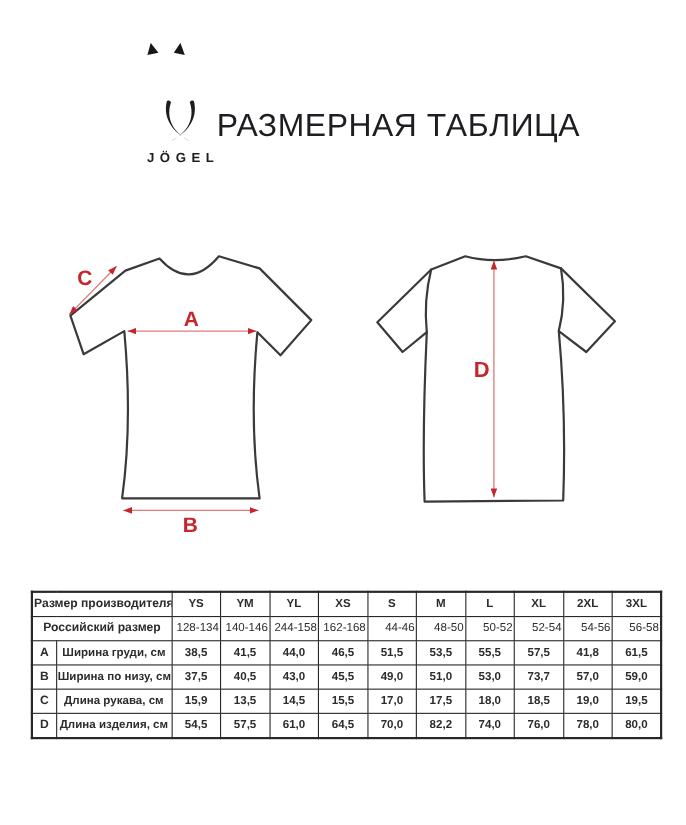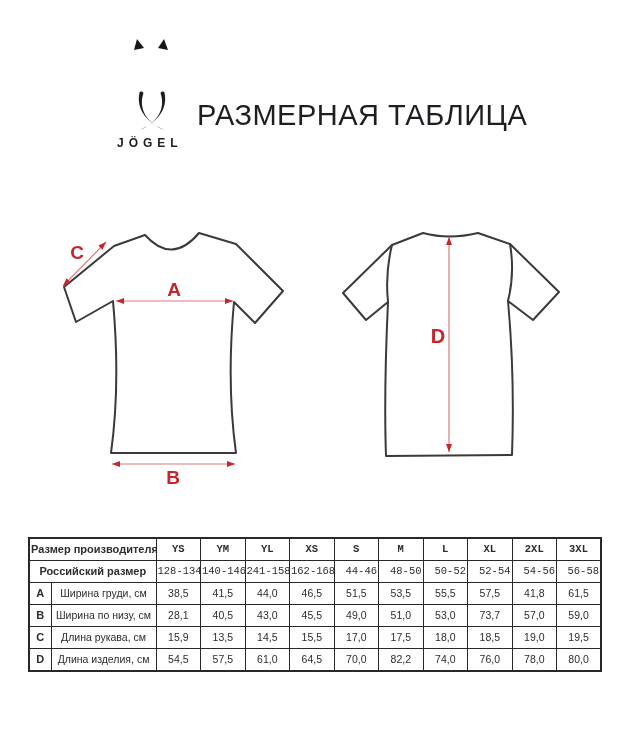--- a/index.html
+++ b/index.html
@@ -1,43 +1,43 @@
 <!DOCTYPE html>
 <html><head>
 <meta charset="utf-8">
 <style>
   html,body{margin:0;padding:0;background:#fff;}
   .page{position:relative;width:624px;height:750px;background:#fff;overflow:hidden;
         font-family:"Liberation Sans",sans-serif;}
   
   .crop-marks{position:absolute;left:133px;top:39px;}
-  .logo{position:absolute;left:112px;top:90px;width:80px;text-align:left;}
+  .logo{position:absolute;left:124px;top:90px;width:80px;text-align:center;}
   .logo-mark{display:block;margin:0 auto;}
   .brand-name{margin-top:2px;font-size:12px;font-weight:700;letter-spacing:5px;
               padding-left:5px;color:#1d1d21;}
   .page-title{position:absolute;left:197px;top:99px;margin:0;font-size:29px;font-weight:400;
               letter-spacing:.5px;color:#1e1e22;white-space:nowrap;}
   
   .diagram{position:absolute;left:40px;top:215px;}
   .shirt{fill:#ffffff;stroke:#3a3a3c;stroke-width:2;stroke-linejoin:round;}
   .seam{fill:none;stroke:#3a3a3c;stroke-width:2;stroke-linecap:round;}
   .dim-line{stroke:#dd7b7b;stroke-width:1.2;}
   .dim-label{font-family:"Liberation Sans",sans-serif;font-weight:700;font-size:19px;
              fill:#c5262b;text-anchor:middle;}
   
   #size-table{position:absolute;left:28px;top:537px;width:573px;border-collapse:collapse;
               table-layout:fixed;border:2px solid #28282b;color:#2c2c2f;}
   #size-table th,#size-table td{border:1px solid #28282b;height:21px;padding:0 1px;
               text-align:center;vertical-align:middle;font-size:10.5px;line-height:1;
               overflow:hidden;white-space:nowrap;}
   #size-table .hlabel{font-weight:700;font-size:11px;}
-  #size-table .hval{font-weight:700;font-family:Liberation Mono, monospace;}
+  #size-table .hval{font-weight:700;}
   #size-table .hval.reg{font-weight:400;text-align:right;}
   #size-table .letter{font-weight:700;font-size:11px;}
-  #size-table .mlabel,#size-table .val{font-weight:400;}
+  #size-table .mlabel,#size-table .val{font-weight:700;}
   col.c-letter{width:22px;} col.c-mlabel{width:105px;} col.c-val{width:44.5px;}
 </style>
 </head>
 <body>
 
 <div class="page">
 
   <svg class="crop-marks" width="36" height="12" viewBox="0 0 36 12">
     <path d="M1,11 L4,0 L11,9 Z" fill="#17171b"></path>
     <path d="M25,9 L31,0 L35,11 Z" fill="#17171b"></path>
@@ -109,21 +109,21 @@
           <th class="hval">M</th>
           <th class="hval">L</th>
           <th class="hval">XL</th>
           <th class="hval">2XL</th>
           <th class="hval">3XL</th>
         </tr>
         <tr>
           <th class="hlabel" colspan="2">Российский размер</th>
           <th class="hval reg">128-134</th>
           <th class="hval reg">140-146</th>
-          <th class="hval reg">241-158</th>
+          <th class="hval reg">244-158</th>
           <th class="hval reg">162-168</th>
           <th class="hval reg">44-46</th>
           <th class="hval reg">48-50</th>
           <th class="hval reg">50-52</th>
           <th class="hval reg">52-54</th>
           <th class="hval reg">54-56</th>
           <th class="hval reg">56-58</th>
         </tr>
         <tr>
           <td class="letter">A</td>
@@ -135,21 +135,21 @@
           <td class="val">51,5</td>
           <td class="val">53,5</td>
           <td class="val">55,5</td>
           <td class="val">57,5</td>
           <td class="val">41,8</td>
           <td class="val">61,5</td>
         </tr>
         <tr>
           <td class="letter">B</td>
           <td class="mlabel">Ширина по низу, см</td>
-          <td class="val">28,1</td>
+          <td class="val">37,5</td>
           <td class="val">40,5</td>
           <td class="val">43,0</td>
           <td class="val">45,5</td>
           <td class="val">49,0</td>
           <td class="val">51,0</td>
           <td class="val">53,0</td>
           <td class="val">73,7</td>
           <td class="val">57,0</td>
           <td class="val">59,0</td>
         </tr>

